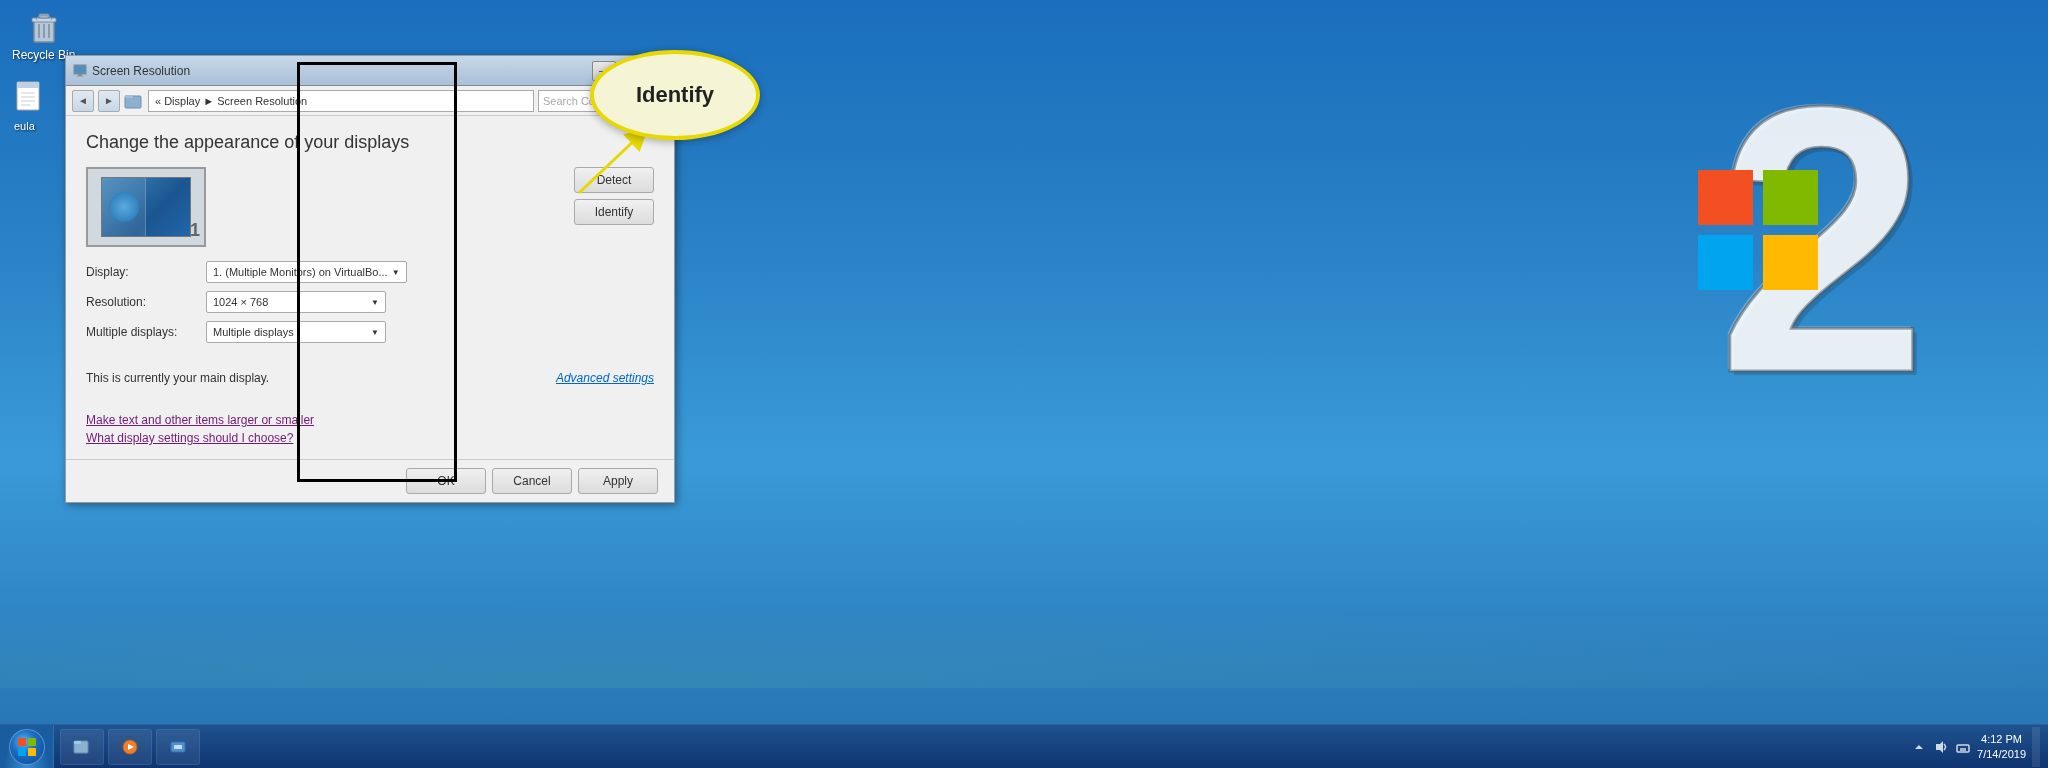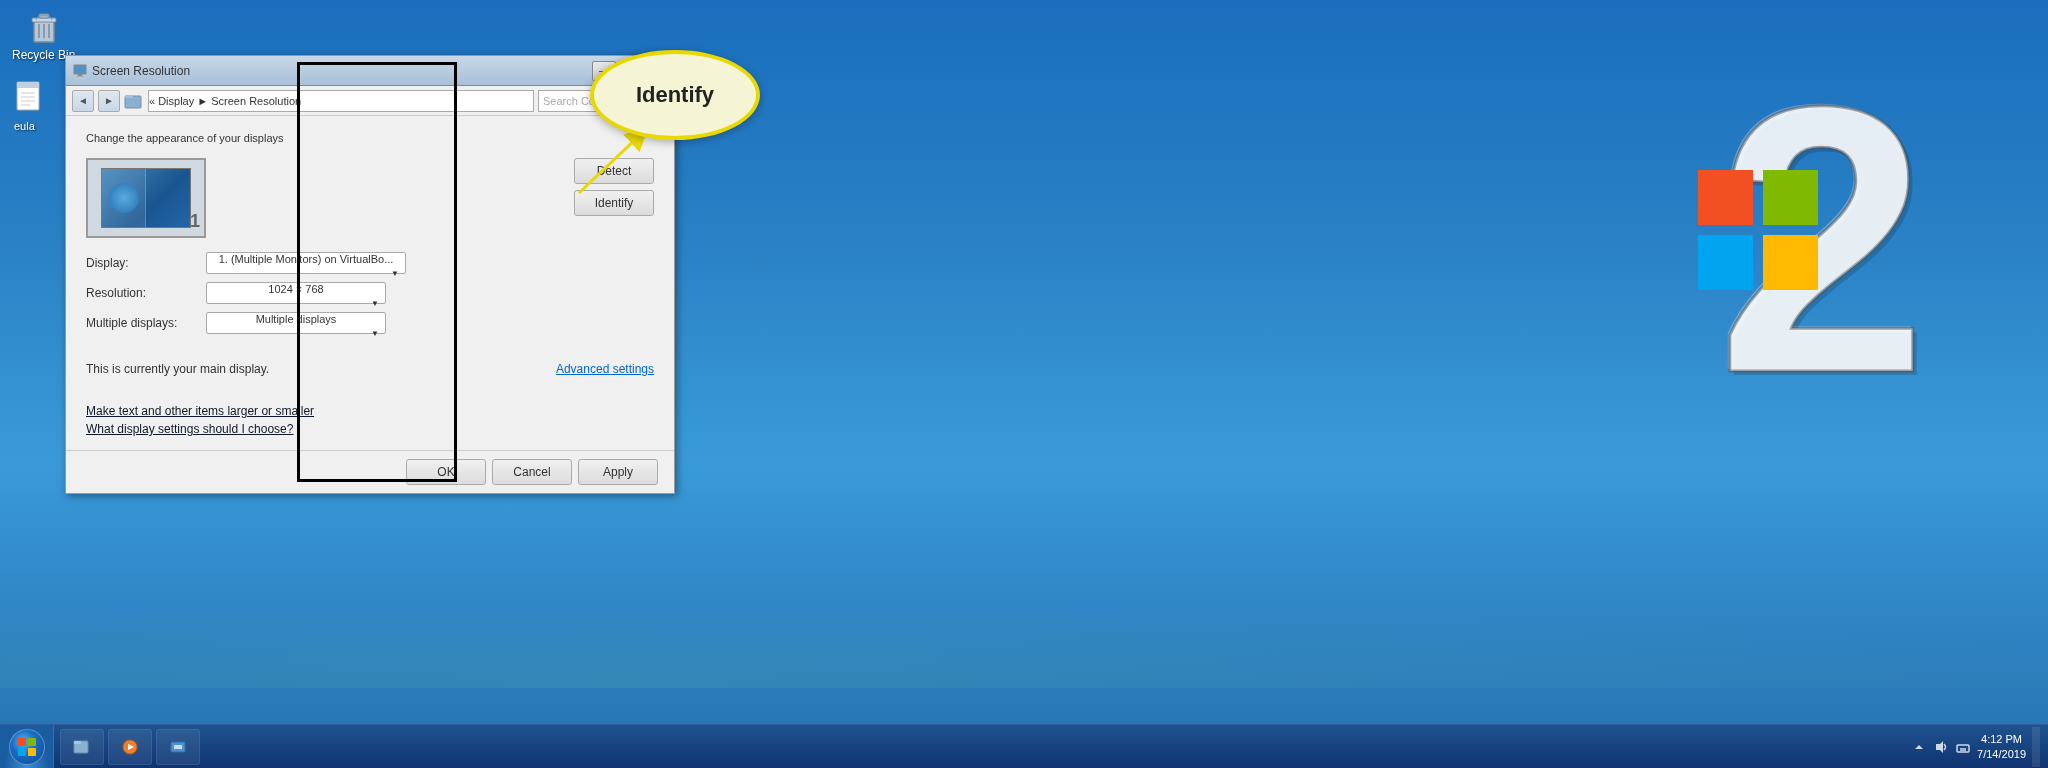--- a/index.html
+++ b/index.html
@@ -169,21 +169,21 @@
       cursor: pointer;
       font-size: 10px;
       color: #555;
     }
     .address-path {
       flex: 1;
       height: 22px;
       background: white;
       border: 1px solid #aaa;
       font-size: 11px;
-      padding: 0 0;
+      padding: 0 6px;
       display: flex;
       align-items: center;
       color: #333;
     }
     .search-box {
       width: 130px;
       height: 22px;
       background: white;
       border: 1px solid #aaa;
       font-size: 11px;
@@ -193,21 +193,21 @@
       gap: 2px;
     }
 
     
     .dialog-content {
       padding: 16px 20px 10px;
       background: #f0f0f0;
     }
 
     .section-title {
-      font-size: 11px;
+      font-size: 18px;
       color: #333;
       margin-bottom: 14px;
     }
 
     .monitor-preview {
       display: flex;
       gap: 10px;
       margin-bottom: 14px;
     }
     .monitor-box {
@@ -270,47 +270,47 @@
       height: 22px;
       background: white;
       border: 1px solid #aaa;
       border-radius: 2px;
       font-size: 11px;
       padding: 0 6px;
       display: flex;
       align-items: center;
       gap: 4px;
       min-width: 180px;
-      flex-direction: column;
     }
     .dropdown-arrow {
       margin-left: auto;
       font-size: 8px;
     }
 
     .status-text {
       font-size: 12px;
       color: #333;
       margin: 20px 0;
     }
     .link-text {
       font-size: 12px;
-      color: #0f172a;
+      color: #701a75;
       cursor: pointer;
       display: block;
       margin-bottom: 4px;
       text-decoration: underline;
     }
 
     .advanced-link {
       font-size: 12px;
       color: #0066cc;
       cursor: pointer;
       text-decoration: underline;
       margin-left: auto;
+      font-style: italic;
     }
 
     
     .dialog-footer {
       display: flex;
       justify-content: flex-end;
       gap: 6px;
       padding: 8px 16px;
       border-top: 1px solid #ccc;
       background: #f0f0f0;

